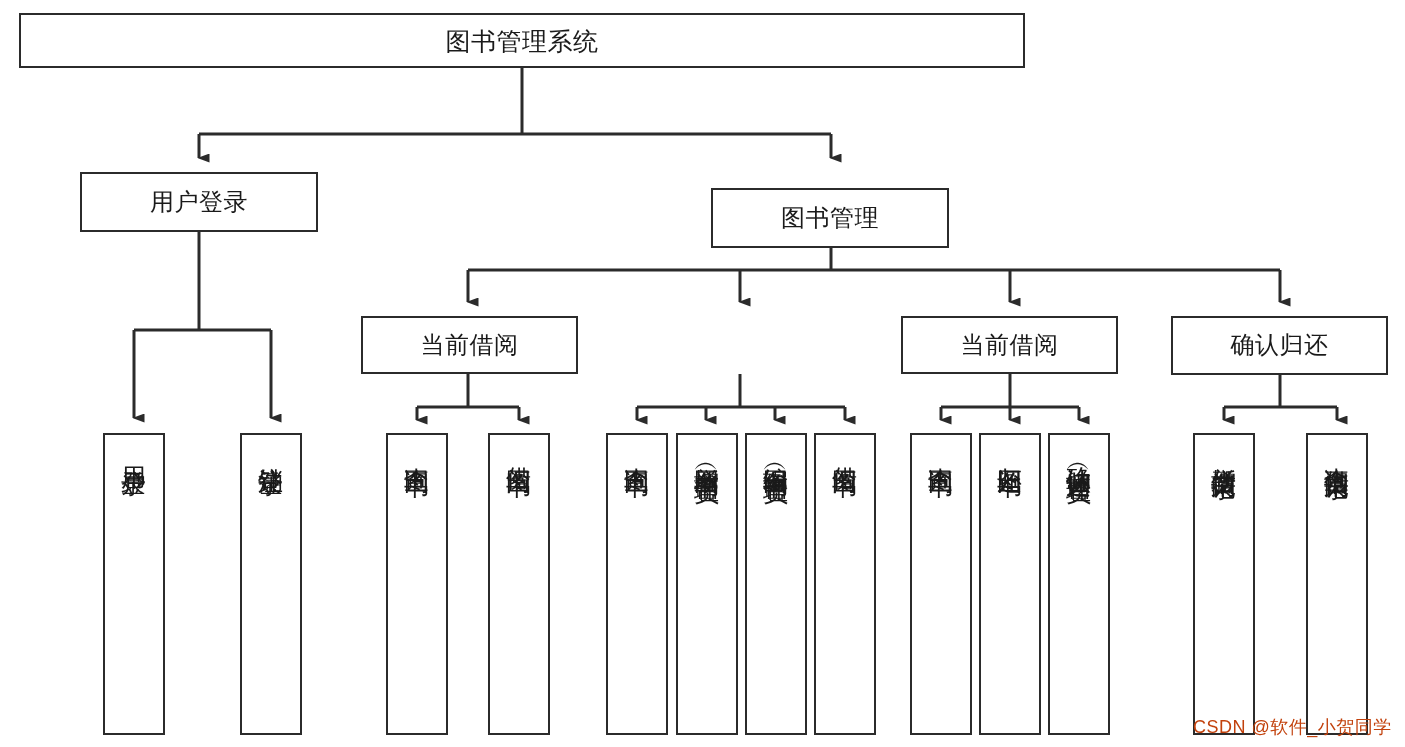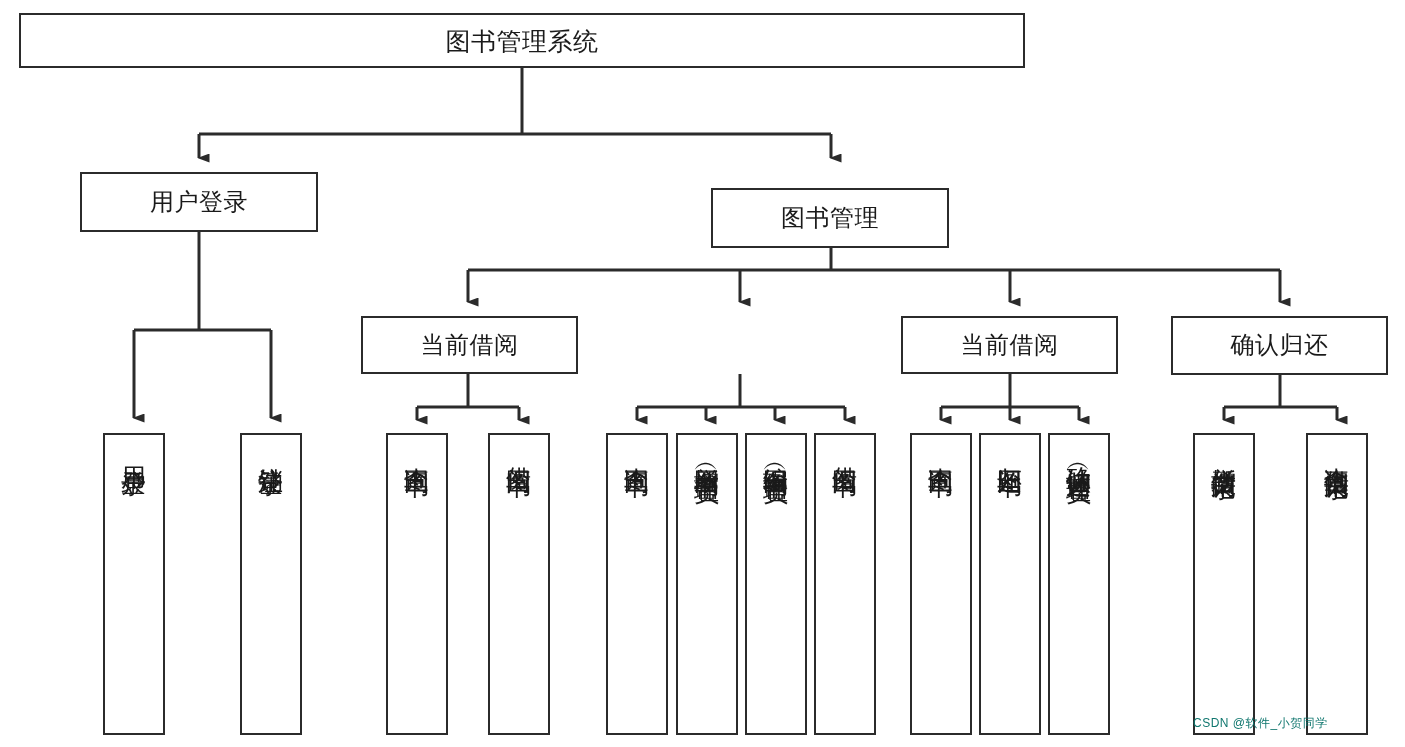--- a/index.html
+++ b/index.html
@@ -60,22 +60,22 @@
     writing-mode: vertical-rl;
     text-orientation: upright;
     -webkit-writing-mode: vertical-rl;
     font-size: 25px;
     line-height: 1.12;
     letter-spacing: 2px;
     white-space: nowrap;
   }
   .watermark {
     position: absolute;
-    font-size: 12px;
-    color: #0f766e;
+    font-size: 18px;
+    color: #c2410c;
     white-space: nowrap;
     letter-spacing: 0.5px;
   }
 </style>
 </head>
 <body>
 
 <div id="diagram-canvas">
 
   <svg id="connector-layer" viewBox="0 0 1405 747" width="1405" height="747" xmlns="http://www.w3.org/2000/svg">

